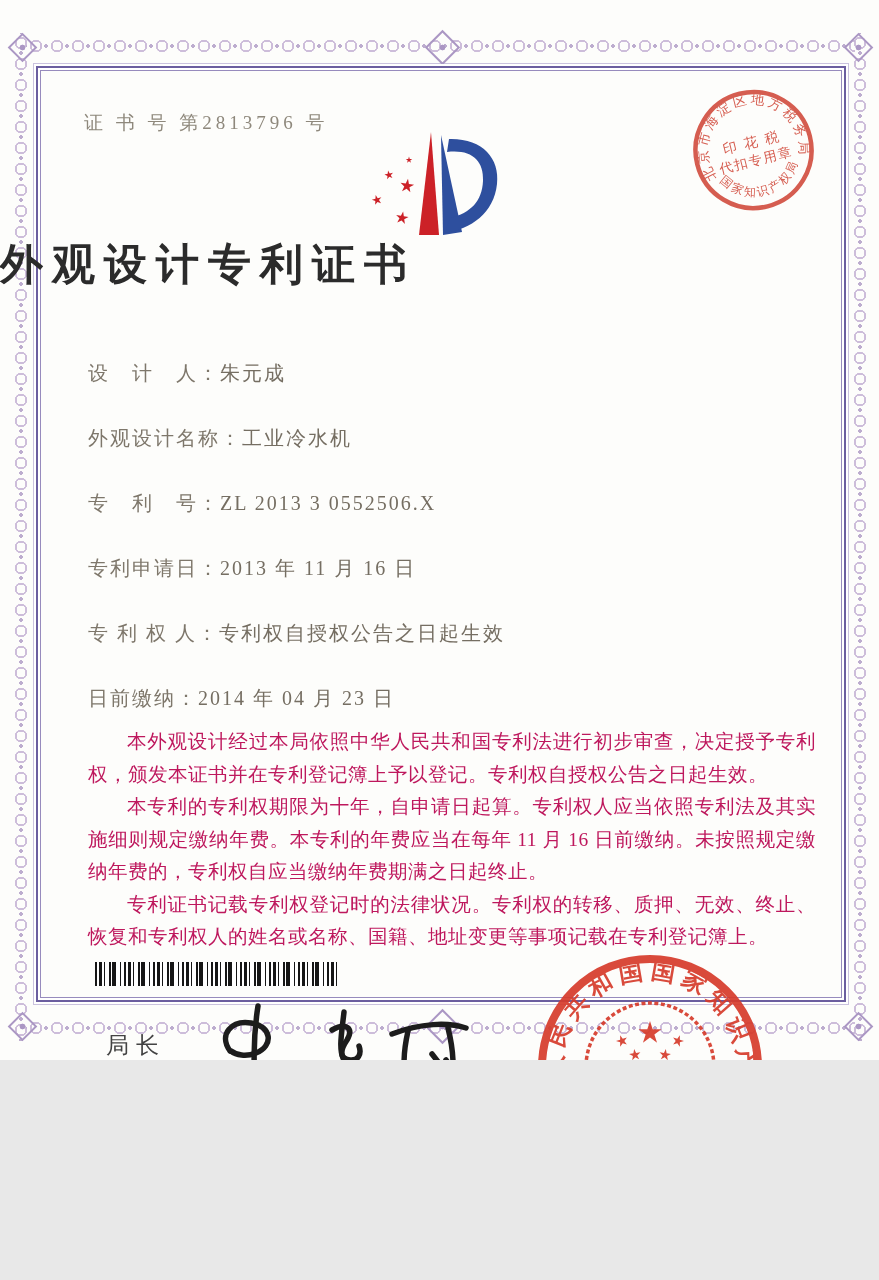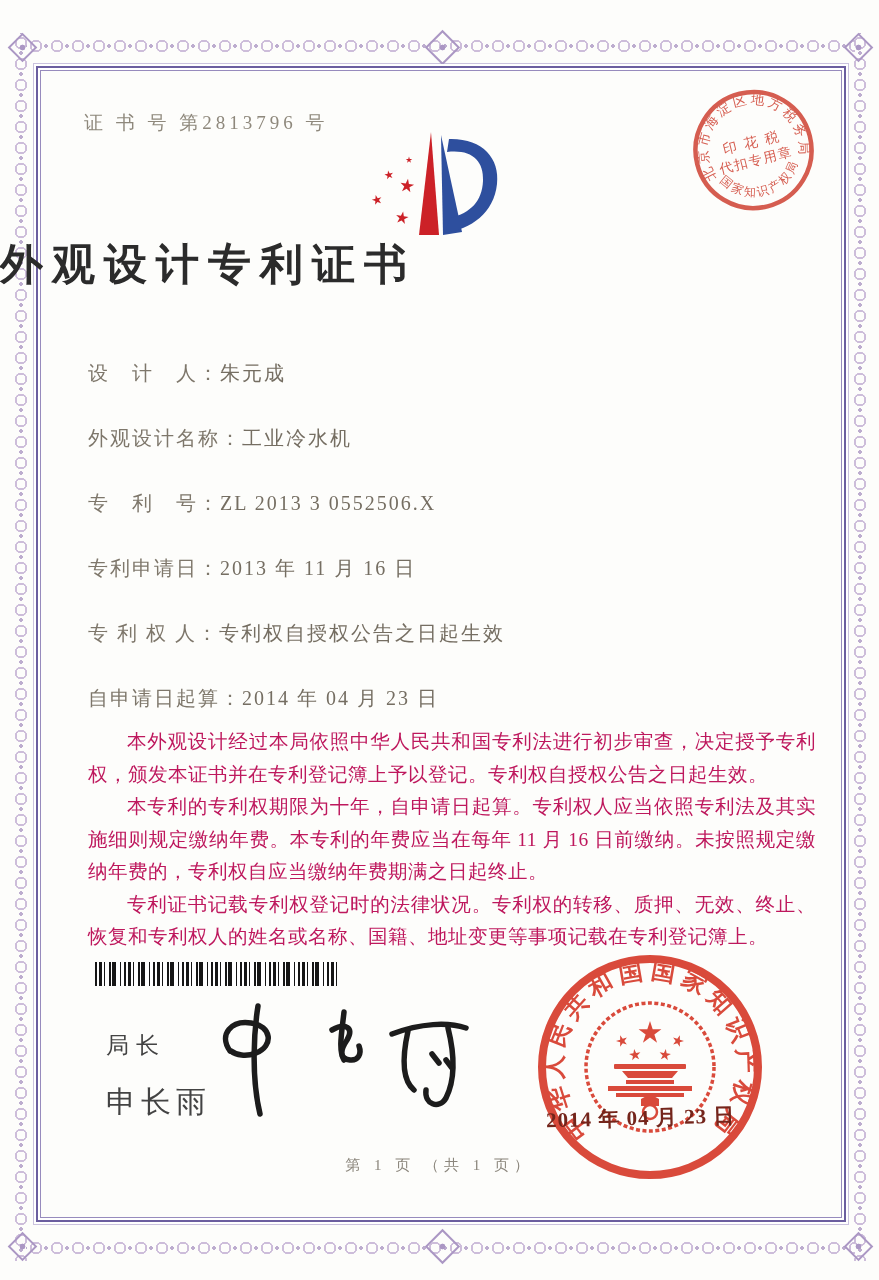--- a/index.html
+++ b/index.html
@@ -1,17 +1,17 @@
 <!DOCTYPE html>
 <html><head>
 <meta charset="utf-8">
 <style>
   html,body { margin:0; padding:0; background:#e8e8e8; }
   .page {
-    position:relative; width:879px; height:1280px; margin:0 auto;
+    position:relative; width:879px; height:1060px; margin:0 auto;
     background:#fdfdfb; overflow:hidden;
     font-family:"Liberation Serif","DejaVu Serif",serif;
   }
   
   .frame {
     position:absolute; left:36px; top:66px; right:33px; bottom:58px;
     border:2px solid #6b5e9f;
     box-shadow: inset 0 0 0 2px #ffffff, inset 0 0 0 3px #978bbd,
                 0 0 0 2px #ffffff, 0 0 0 3px rgba(160,146,198,.55);
   }
@@ -134,21 +134,21 @@
   </div>
 
   <div class="title">外观设计专利证书</div>
 
   <div class="fields">
     <div class="field-row"><span>设　计　人：</span><span class="val">朱元成</span></div>
     <div class="field-row"><span>外观设计名称：</span><span class="val">工业冷水机</span></div>
     <div class="field-row"><span>专　利　号：</span><span class="val">ZL 2013 3 0552506.X</span></div>
     <div class="field-row"><span>专利申请日：</span><span class="val">2013 年 11 月 16 日</span></div>
     <div class="field-row"><span>专 利 权 人：</span><span class="val">专利权自授权公告之日起生效</span></div>
-    <div class="field-row"><span>自申请日起算：</span><span class="val">2014 年 04 月 23 日</span></div>
+    <div class="field-row"><span>日前缴纳：</span><span class="val">2014 年 04 月 23 日</span></div>
   </div>
 
   <div class="paragraphs">
     <p>本外观设计经过本局依照中华人民共和国专利法进行初步审查，决定授予专利权，颁发本证书并在专利登记簿上予以登记。专利权自授权公告之日起生效。</p>
     <p>本专利的专利权期限为十年，自申请日起算。专利权人应当依照专利法及其实施细则规定缴纳年费。本专利的年费应当在每年 11 月 16 日前缴纳。未按照规定缴纳年费的，专利权自应当缴纳年费期满之日起终止。</p>
     <p>专利证书记载专利权登记时的法律状况。专利权的转移、质押、无效、终止、恢复和专利权人的姓名或名称、国籍、地址变更等事项记载在专利登记簿上。</p>
   </div>
 
   <div class="barcode"></div>
 

